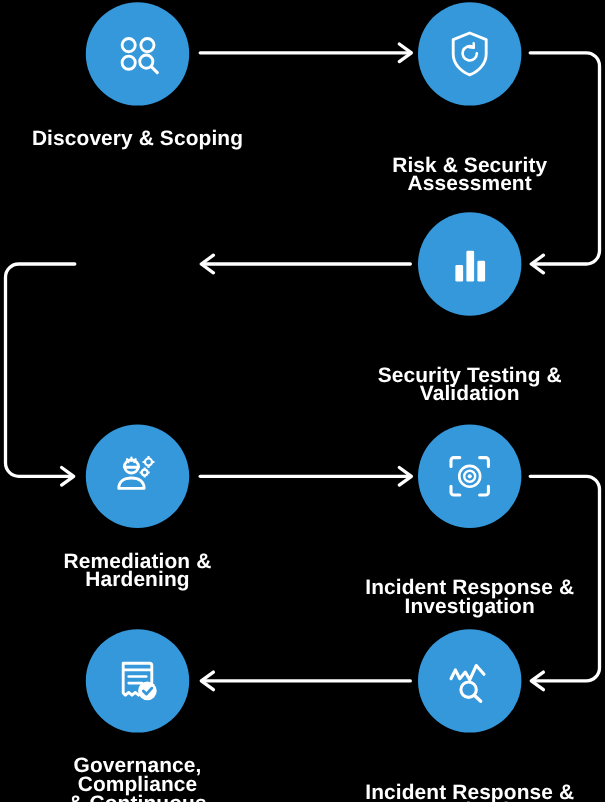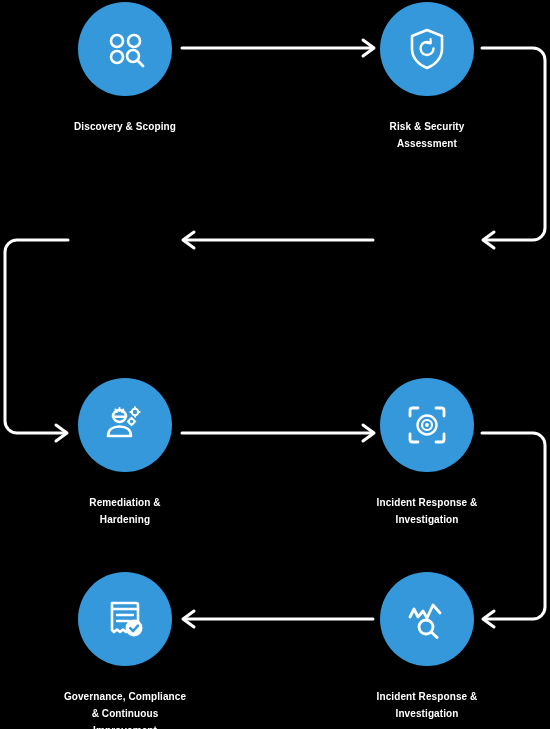--- a/index.html
+++ b/index.html
@@ -41,34 +41,34 @@
     align-items: center;
     justify-content: center;
     flex: none;
   }
   .node-circle svg {
     display: block;
   }
   .node-label {
     margin-top: 22px;
     color: #ffffff;
-    font-size: 10px;
+    font-size: 19px;
     line-height: 17px;
     font-weight: 600;
     text-align: center;
     letter-spacing: 0.1px;
     white-space: pre-line;
     width: 200px;
   }
   
   .col-left  { left: 35px; }
-  .col-right { left: 337px; }
+  .col-right { left: 337px; gap: 24px; }
   .row-1 { top: 2px; }
   .row-2 { top: 193px; }
-  .row-3 { top: 378px; }
+  .row-3 { top: 386px; }
   .row-4 { top: 572px; }
 </style>
 </head>
 <body>
 
 <div id="flow-root">
 
   <svg id="connectors" viewBox="0 0 550 729" width="550" height="729" fill="none" stroke="#ffffff" stroke-width="3" stroke-linecap="round" stroke-linejoin="round">
 
     <g>
@@ -126,20 +126,31 @@
         <path d="M23 4 L38 10 V23 C38 32 31 39 23 42 C15 39 8 32 8 23 V10 Z" fill="none" stroke="#fff" stroke-width="2.6" stroke-linejoin="round"></path>
         <path d="M29.5 22.5 A6.5 6.5 0 1 1 26 16.7" fill="none" stroke="#fff" stroke-width="2.4" stroke-linecap="round"></path>
         <path d="M26.6 13.2 L26.8 17.4 L22.7 17.0" fill="none" stroke="#fff" stroke-width="2.2" stroke-linecap="round" stroke-linejoin="round"></path>
       </svg>
     </div>
     <div class="node-label">Risk &amp; Security
 Assessment</div>
   </div>
 
 
+  <div class="node col-right row-2">
+    <div class="node-circle">
+      <svg width="46" height="46" viewBox="0 0 46 46">
+        <rect x="10" y="24" width="7" height="15" rx="1.2" fill="#fff"></rect>
+        <rect x="20" y="11" width="7" height="28" rx="1.2" fill="#fff"></rect>
+        <rect x="30" y="20" width="7" height="19" rx="1.2" fill="#fff"></rect>
+      </svg>
+    </div>
+    <div class="node-label">Security Testing &amp;
+Validation</div>
+  </div>
 
   <div class="node col-left row-3">
     <div class="node-circle">
       <svg width="48" height="48" viewBox="0 0 48 48">
         <path d="M12 15.5 A6.5 6.5 0 0 1 25 15.5" fill="none" stroke="#fff" stroke-width="2.6" stroke-linecap="round"></path>
         <path d="M12.3 15.8 A6.3 6.3 0 0 0 24.7 15.8 Z" fill="none" stroke="#fff" stroke-width="2.6" stroke-linejoin="round"></path>
         <line x1="14.5" y1="8.5" x2="15.8" y2="11" stroke="#fff" stroke-width="2" stroke-linecap="round"></line>
         <line x1="22.3" y1="8.5" x2="21" y2="11" stroke="#fff" stroke-width="2" stroke-linecap="round"></line>
         <line x1="18.5" y1="7" x2="18.5" y2="10" stroke="#fff" stroke-width="2" stroke-linecap="round"></line>
         <path d="M7 35 C7 28.5 12.2 25.5 18.5 25.5 C24.8 25.5 30 28.5 30 35 Z" fill="none" stroke="#fff" stroke-width="2.6" stroke-linejoin="round"></path>

